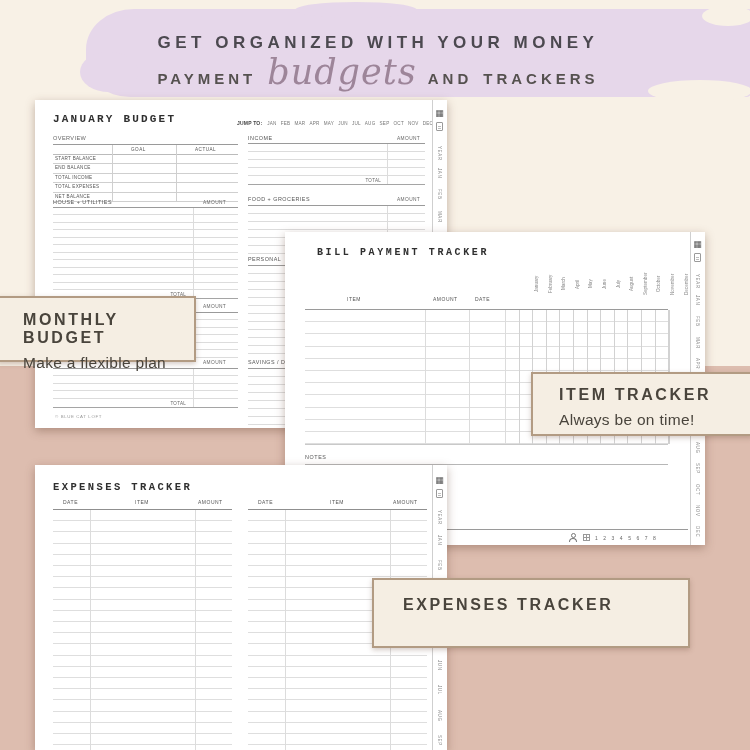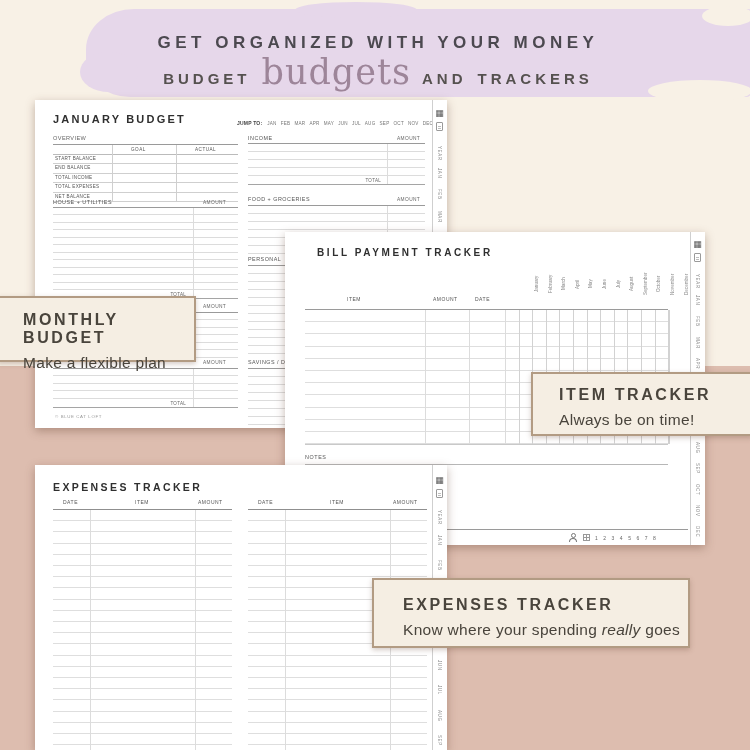--- a/index.html
+++ b/index.html
@@ -14,26 +14,26 @@
   .brush-blob-b{position:absolute;left:80px;top:52px;width:58px;height:40px;background:#e6d7ea;border-radius:50%;}
   .brush-gap-a{position:absolute;left:648px;top:80px;width:104px;height:22px;background:#f8f1e6;border-radius:50%;}
   .brush-gap-b{position:absolute;left:702px;top:6px;width:52px;height:20px;background:#f8f1e6;border-radius:50%;}
 
   
   .hdr1{position:absolute;left:0;top:33px;width:756px;text-align:center;
         font-size:17px;font-weight:bold;letter-spacing:4.5px;color:#4c4950;}
   .hdr2{position:absolute;left:0;top:52px;width:756px;display:flex;justify-content:center;
         align-items:baseline;gap:11px;color:#55514f;}
   .hdr2 .caps{font-size:15px;font-weight:bold;letter-spacing:4px;}
-  .hdr2 .script{font-family:"DejaVu Serif",serif;font-size:35px;
+  .hdr2 .script{font-family:"DejaVu Serif",serif;font-style:italic;font-size:35px;
         font-weight:normal;color:#9d8599;letter-spacing:1px;}
 
   
   .page{position:absolute;background:#ffffff;box-shadow:0 3px 9px rgba(96,62,48,.38);}
-  .serif-title{position:absolute;font-family:Liberation Sans, sans-serif;font-weight:bold;color:#2f2f2f;}
+  .serif-title{position:absolute;font-family:Liberation Mono, monospace;font-weight:bold;color:#2f2f2f;}
   .lbl{position:absolute;color:#666;letter-spacing:.4px;}
   .underline-dark{position:absolute;height:1px;background:#9a9a9a;}
   .underline-mid{position:absolute;height:1px;background:#b7b7b7;}
   .ruled{position:absolute;}
   .r745{background:repeating-linear-gradient(to bottom,transparent 0 6.45px,#dcdcdc 6.45px 7.45px);}
   .r8{background:repeating-linear-gradient(to bottom,transparent 0 7px,#dcdcdc 7px 8px);}
   .r122{background:repeating-linear-gradient(to bottom,transparent 0 11.2px,#dedede 11.2px 12.2px);}
   .r112{background:repeating-linear-gradient(to bottom,transparent 0 10.2px,#dedede 10.2px 11.2px);}
   .vline{position:absolute;width:1px;background:#dcdcdc;}
   .total-row{position:absolute;border-bottom:1px solid #a5a5a5;font-size:4.5px;color:#666;letter-spacing:.3px;}
@@ -109,21 +109,21 @@
 
   <div class="bg-bottom"></div>
 
   <div class="brush"></div>
   <div class="brush-blob-a"></div>
   <div class="brush-blob-b"></div>
   <div class="brush-gap-a"></div>
   <div class="brush-gap-b"></div>
   <div class="hdr1">GET ORGANIZED WITH YOUR MONEY</div>
   <div class="hdr2">
-    <span class="caps">BUDGET</span>
+    <span class="caps">PAYMENT</span>
     <span class="script">budgets</span>
     <span class="caps">AND</span>
     <span class="caps">TRACKERS</span>
   </div>
 
   <div class="page" id="page-budget">
     <div class="serif-title title">JANUARY BUDGET</div>
 
     <div class="jump-row">
       <span class="jl">JUMP TO:</span>
@@ -339,16 +339,15 @@
   <div class="callout" id="callout-budget">
     <div class="c-title">MONTHLY BUDGET</div>
     <div class="c-sub">Make a flexible plan</div>
   </div>
   <div class="callout" id="callout-bill">
     <div class="c-title">ITEM TRACKER</div>
     <div class="c-sub">Always be on time!</div>
   </div>
   <div class="callout" id="callout-expenses">
     <div class="c-title">EXPENSES TRACKER</div>
-    <div class="c-sub"><span>Know where your spending </span><em>really</em><span> goes</span></div>
   </div>
 
 </div>
 
 </body></html>

